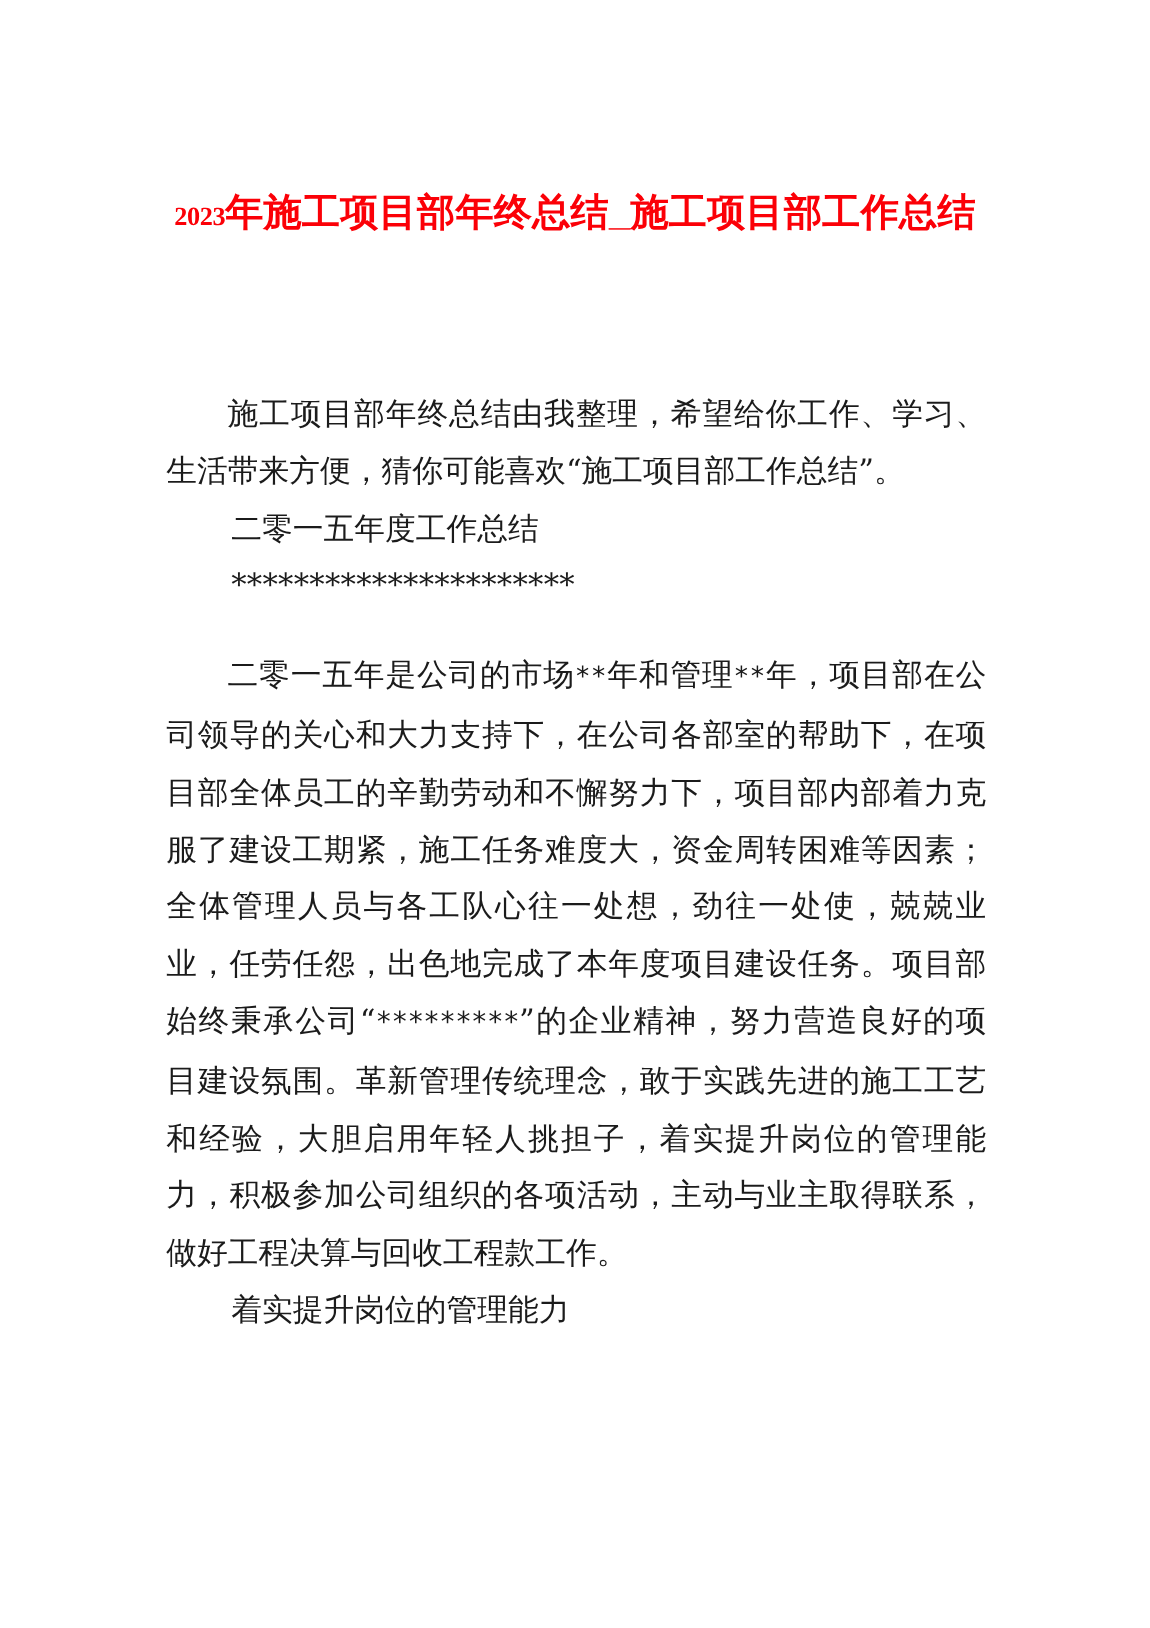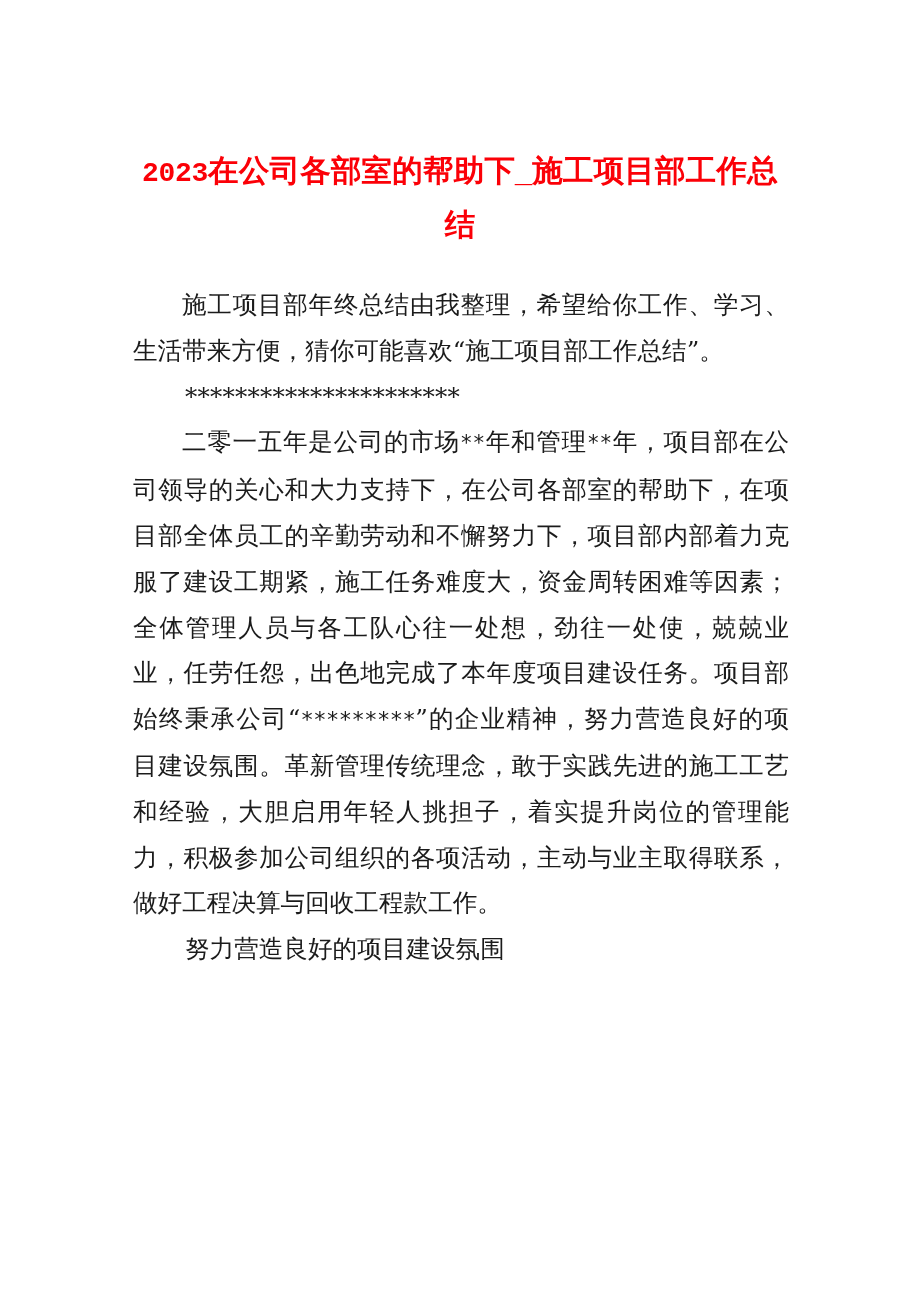--- a/index.html
+++ b/index.html
@@ -29,23 +29,23 @@
     width: 654px;
     text-align: center;
     color: #fb0007;
     font-weight: bold;
     font-size: 30.5px;
     line-height: 51px;
     letter-spacing: 0.2px;
     font-family: "DejaVu Serif", "Liberation Serif", serif;
   }
   .doc-title .lat {
-    font-family: Liberation Mono, monospace;
+    font-family: Liberation Serif, serif;
     font-weight: bold;
-    font-size: 28px;
+    font-size: 21px;
     letter-spacing: -0.3px;
   }
   .doc-title .uline {
     font-family: "Liberation Sans", "DejaVu Sans", sans-serif;
     font-weight: bold;
   }
 
   
   .body-block {
     position: absolute;
@@ -59,20 +59,21 @@
     font-size: 24.6px;
     line-height: 45.8px;
     text-align: justify;
     text-justify: inter-ideograph;
     font-family: "DejaVu Serif", "Liberation Serif", serif;
     white-space: normal;
     word-break: break-all;
   }
   p.indent2 {
     text-indent: 49px;
+    margin-top: 26px;
   }
   p.indent-line {
     text-indent: 52px;
     text-align: left;
   }
   .ast {
     font-family: "DejaVu Sans Mono", "Liberation Mono", monospace;
     font-size: 23px;
     letter-spacing: 0.2px;
   }
@@ -85,31 +86,32 @@
     font-size: 22px;
     letter-spacing: -0.5px;
   }
 </style>
 </head>
 <body>
 
 <div class="page">
 
   <div class="doc-title">
-    <span class="lat">2023</span><span>在公司各部室的帮助下</span><span class="uline">_</span><span>施工项目部工</span><span>作总结</span>
+    <span class="lat">2023</span><span>年施工项目部年终总结</span><span class="uline">_</span><span>施工项目部工</span><span>作总结</span>
   </div>
 
   <div class="body-block">
 
     <p class="para indent2">施工项目部年终总结由我整理，希望给你工作、学习、生活带来方便，猜你可能喜欢“施工项目部工作总结”。</p>
 
+    <p class="para indent-line">二零一五年度工作总结</p>
 
     <p class="para indent-line ast">**********************</p>
 
 
 
     <p class="para indent2"><span>二零一五年是公司的市场</span><span class="ast-inline">**</span><span>年和管理</span><span class="ast-inline">**</span><span>年，项目部在公司领导的关心和大力支持下，在公司各部室的帮助下，在项目部全体员工的辛勤劳动和不懈努力下，项目部内部着力克服了建设工期紧，施工任务难度大，资金周转困难等因素；全体管理人员与各工队心往一处想，劲往一处使，兢兢业业，任劳任怨，出色地完成了本年度项目建设任务。项目部始终秉承公司“</span><span class="ast-quote">*********</span><span>”的企业精神，努力营造良好的项目建设氛围。革新管理传统理念，敢于实践先进的施工工艺和经验，大胆启用年轻人挑担子，着实提升岗位的管理能力，积极参加公司组织的各项活动，主动与业主取得联系，做好工程决算与回收工程款工作。</span></p>
 
-    <p class="para indent-line">努力营造良好的项目建设氛围</p>
+    <p class="para indent-line">着实提升岗位的管理能力</p>
 
 
   </div>
 </div>
 
 </body></html>

